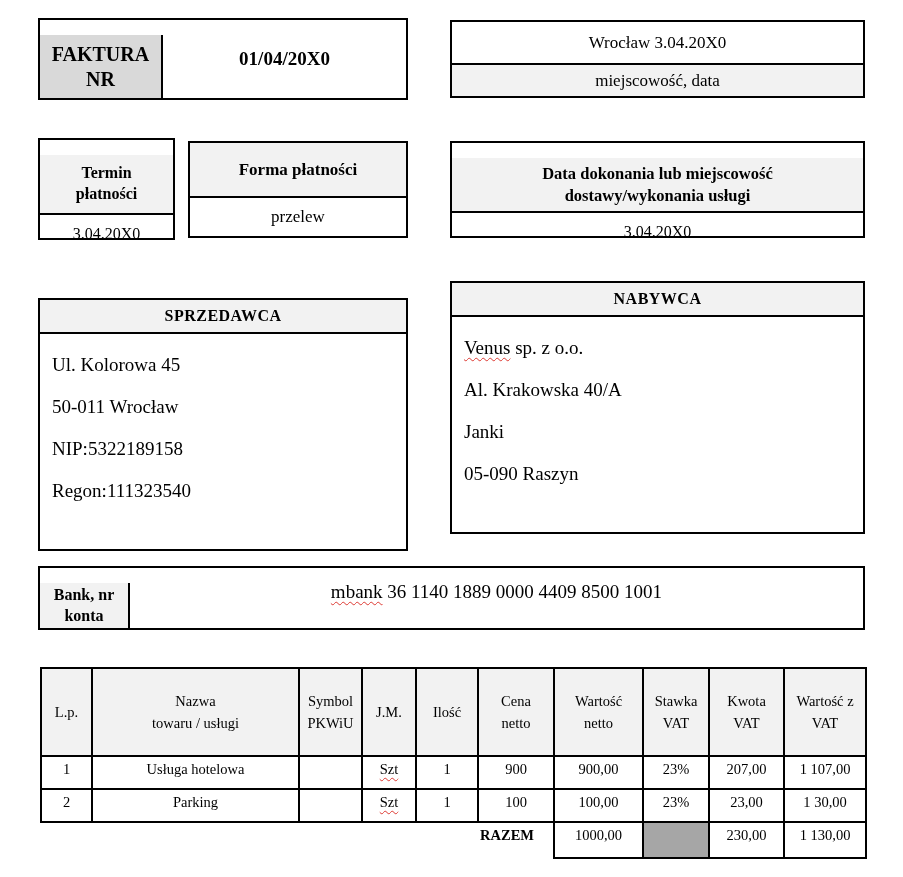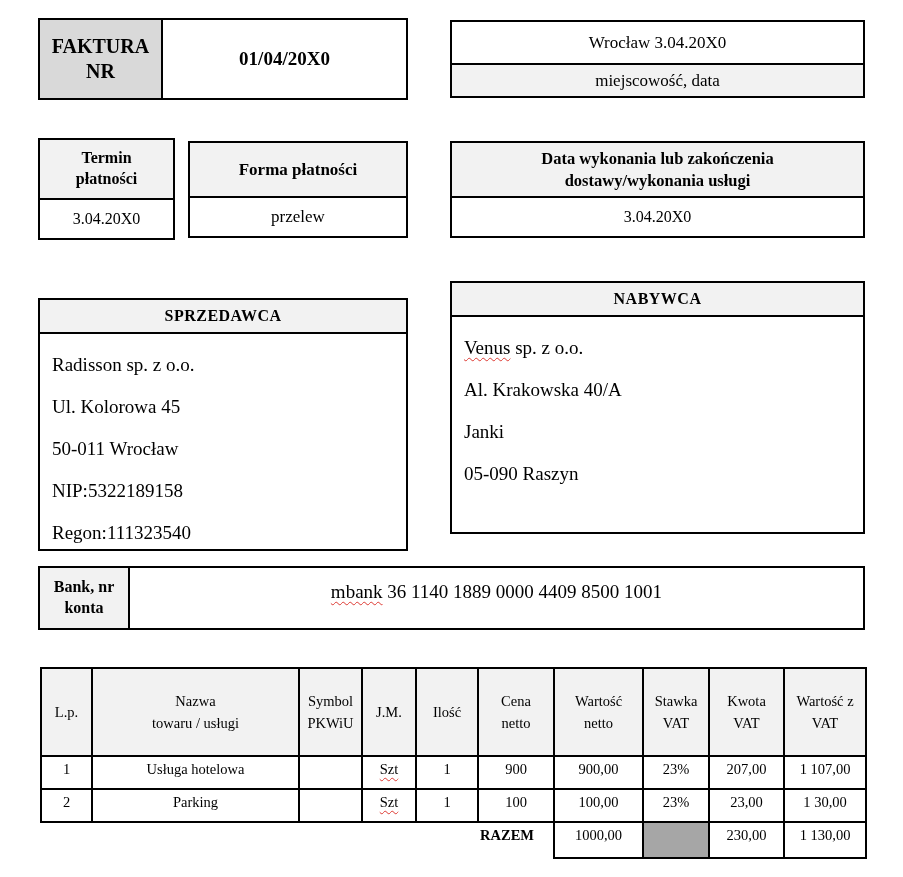--- a/index.html
+++ b/index.html
@@ -9,21 +9,21 @@
     color: #000;
   }
   .page {
     position: relative;
     width: 903px;
     height: 877px;
     background: #fff;
     overflow: hidden;
   }
   .abs { position: absolute; }
-  .prewrap { white-space: pre-line; }
+  .prewrap { white-space: pre-line; margin-top: 15px; }
 
   
   .faktura-box {
     left: 38px; top: 18px; width: 370px; height: 82px;
     border: 2.5px solid #000; display: flex;
   }
   .faktura-label {
     width: 123px; background: #d9d9d9; border-right: 2.5px solid #000;
     display: flex; align-items: center; justify-content: center;
     font-weight: bold; font-size: 20px; line-height: 1.25; text-align: center;
@@ -145,29 +145,28 @@
 płatności</div>
     <div class="val">3.04.20X0</div>
   </div>
 
   <div class="abs hdr-box forma-box">
     <div class="hdr">Forma płatności</div>
     <div class="val">przelew</div>
   </div>
 
   <div class="abs hdr-box delivery-box">
-    <div class="hdr prewrap">Data wykonania lub zakończenia
+    <div class="hdr prewrap">Data dokonania lub miejscowość
 dostawy/wykonania usługi</div>
     <div class="val">3.04.20X0</div>
   </div>
 
   <div class="abs party-box seller-box">
     <div class="party-hdr">SPRZEDAWCA</div>
     <div class="party-body">
-      <div class="line">Radisson sp. z o.o.</div>
       <div class="line">Ul. Kolorowa 45</div>
       <div class="line">50-011 Wrocław</div>
       <div class="line">NIP:5322189158</div>
       <div class="line">Regon:111323540</div>
     </div>
   </div>
 
   <div class="abs party-box buyer-box">
     <div class="party-hdr">NABYWCA</div>
     <div class="party-body">

